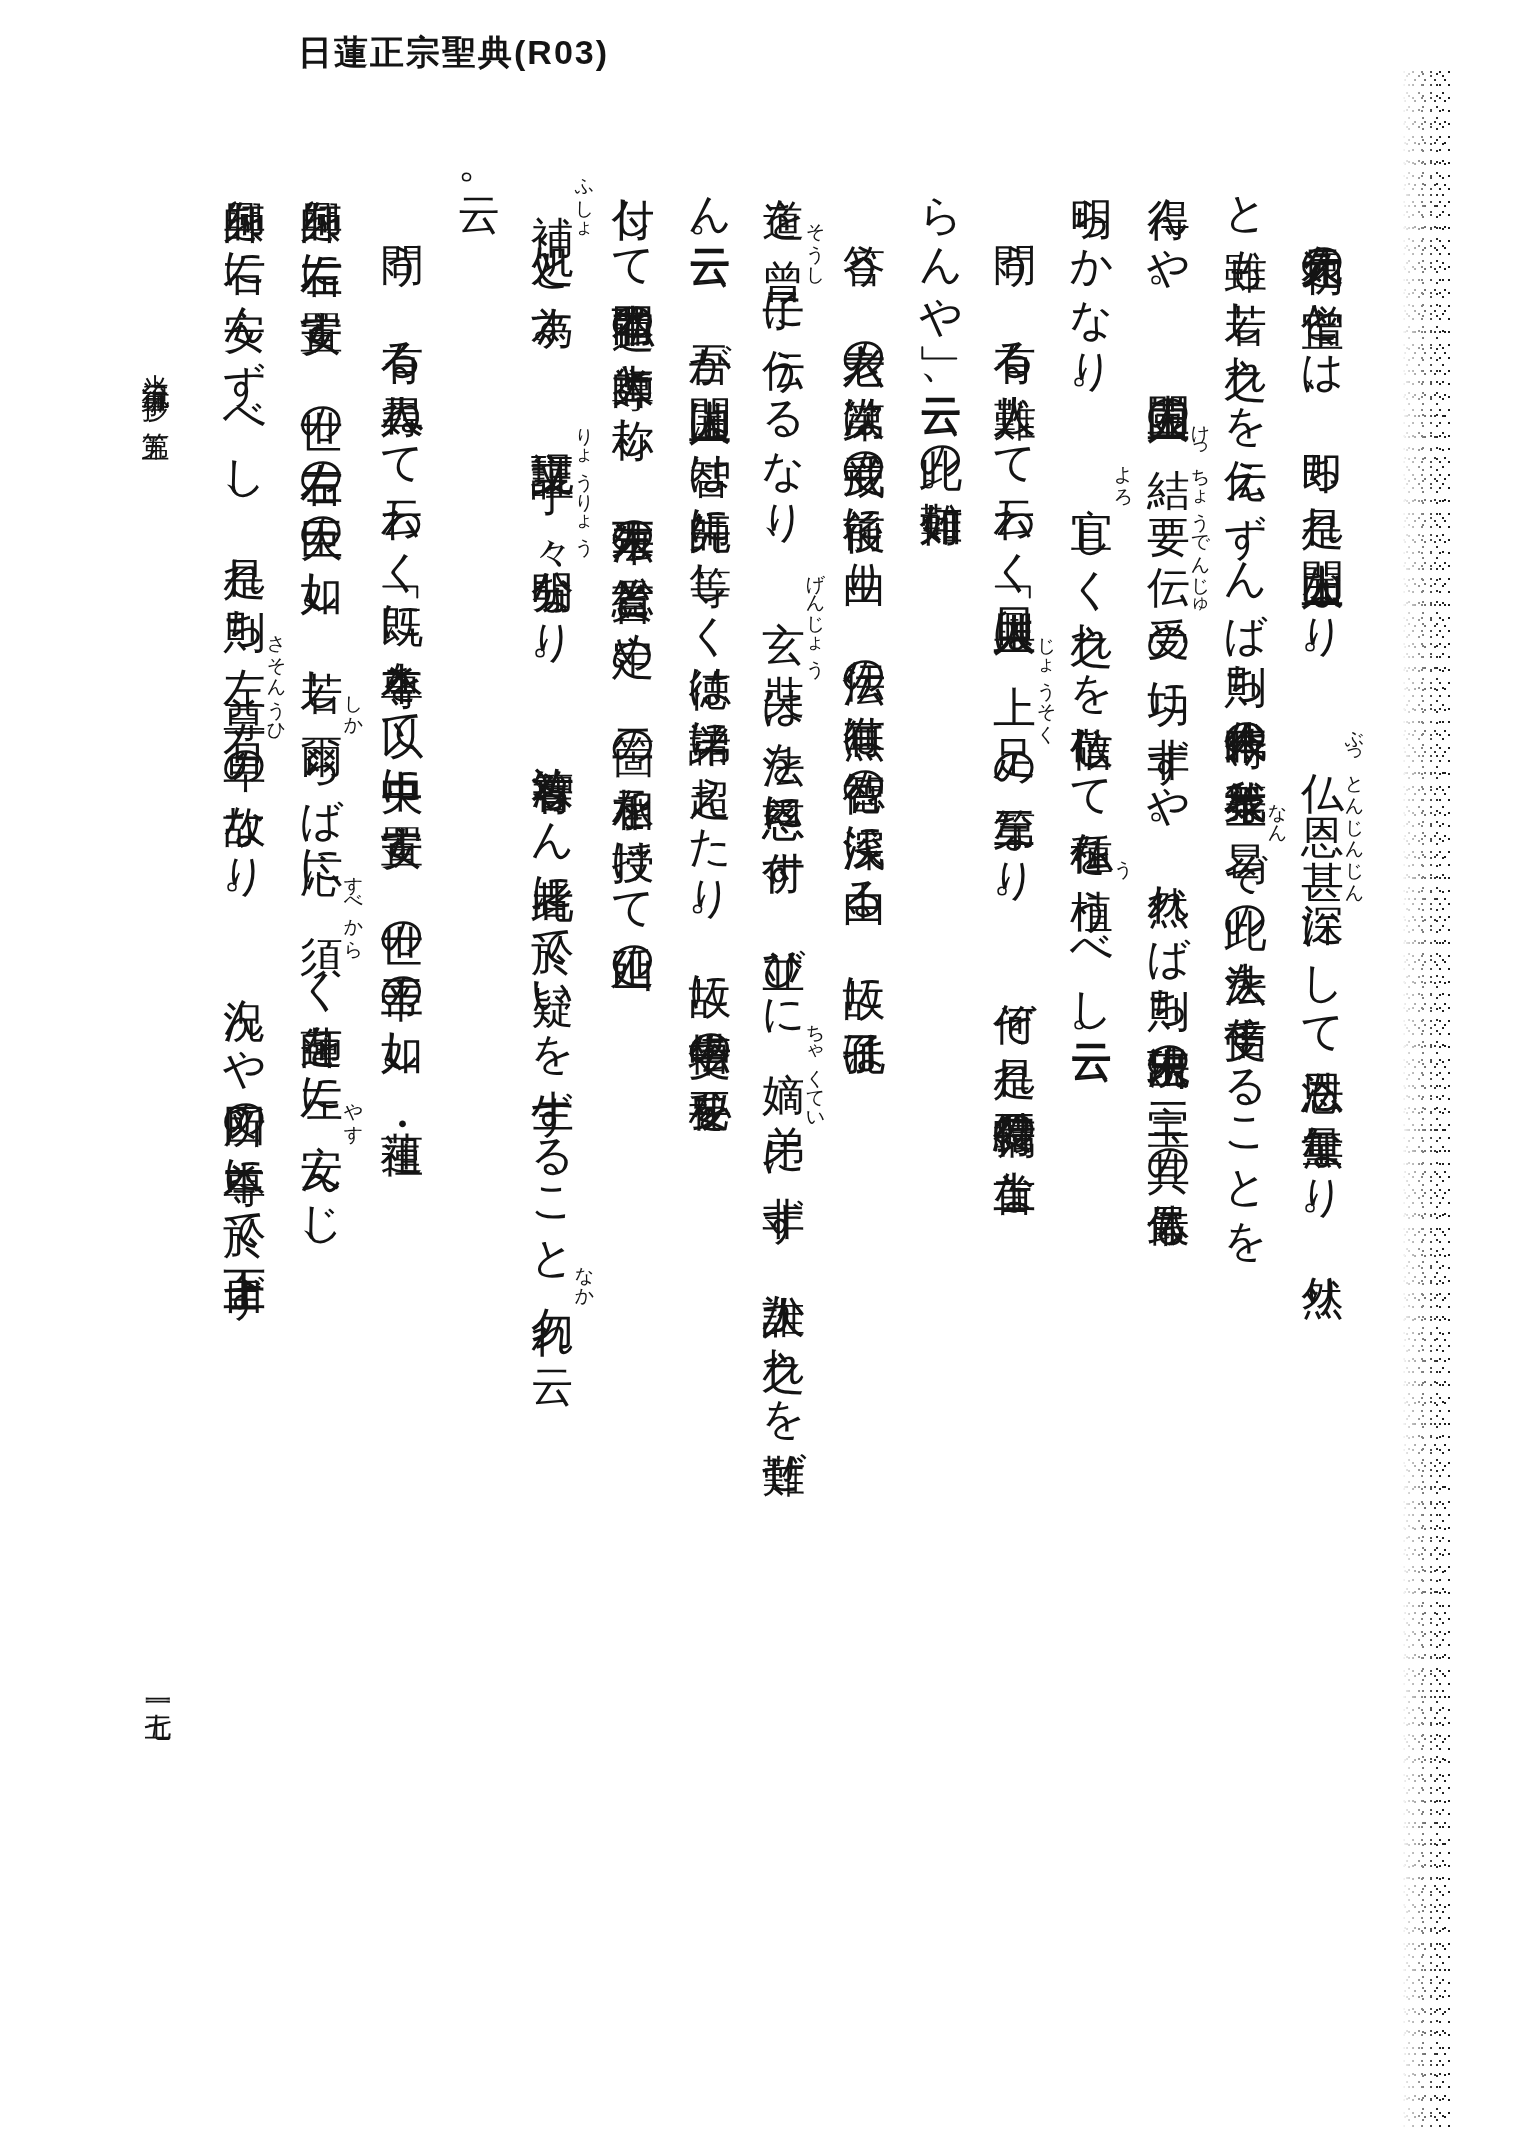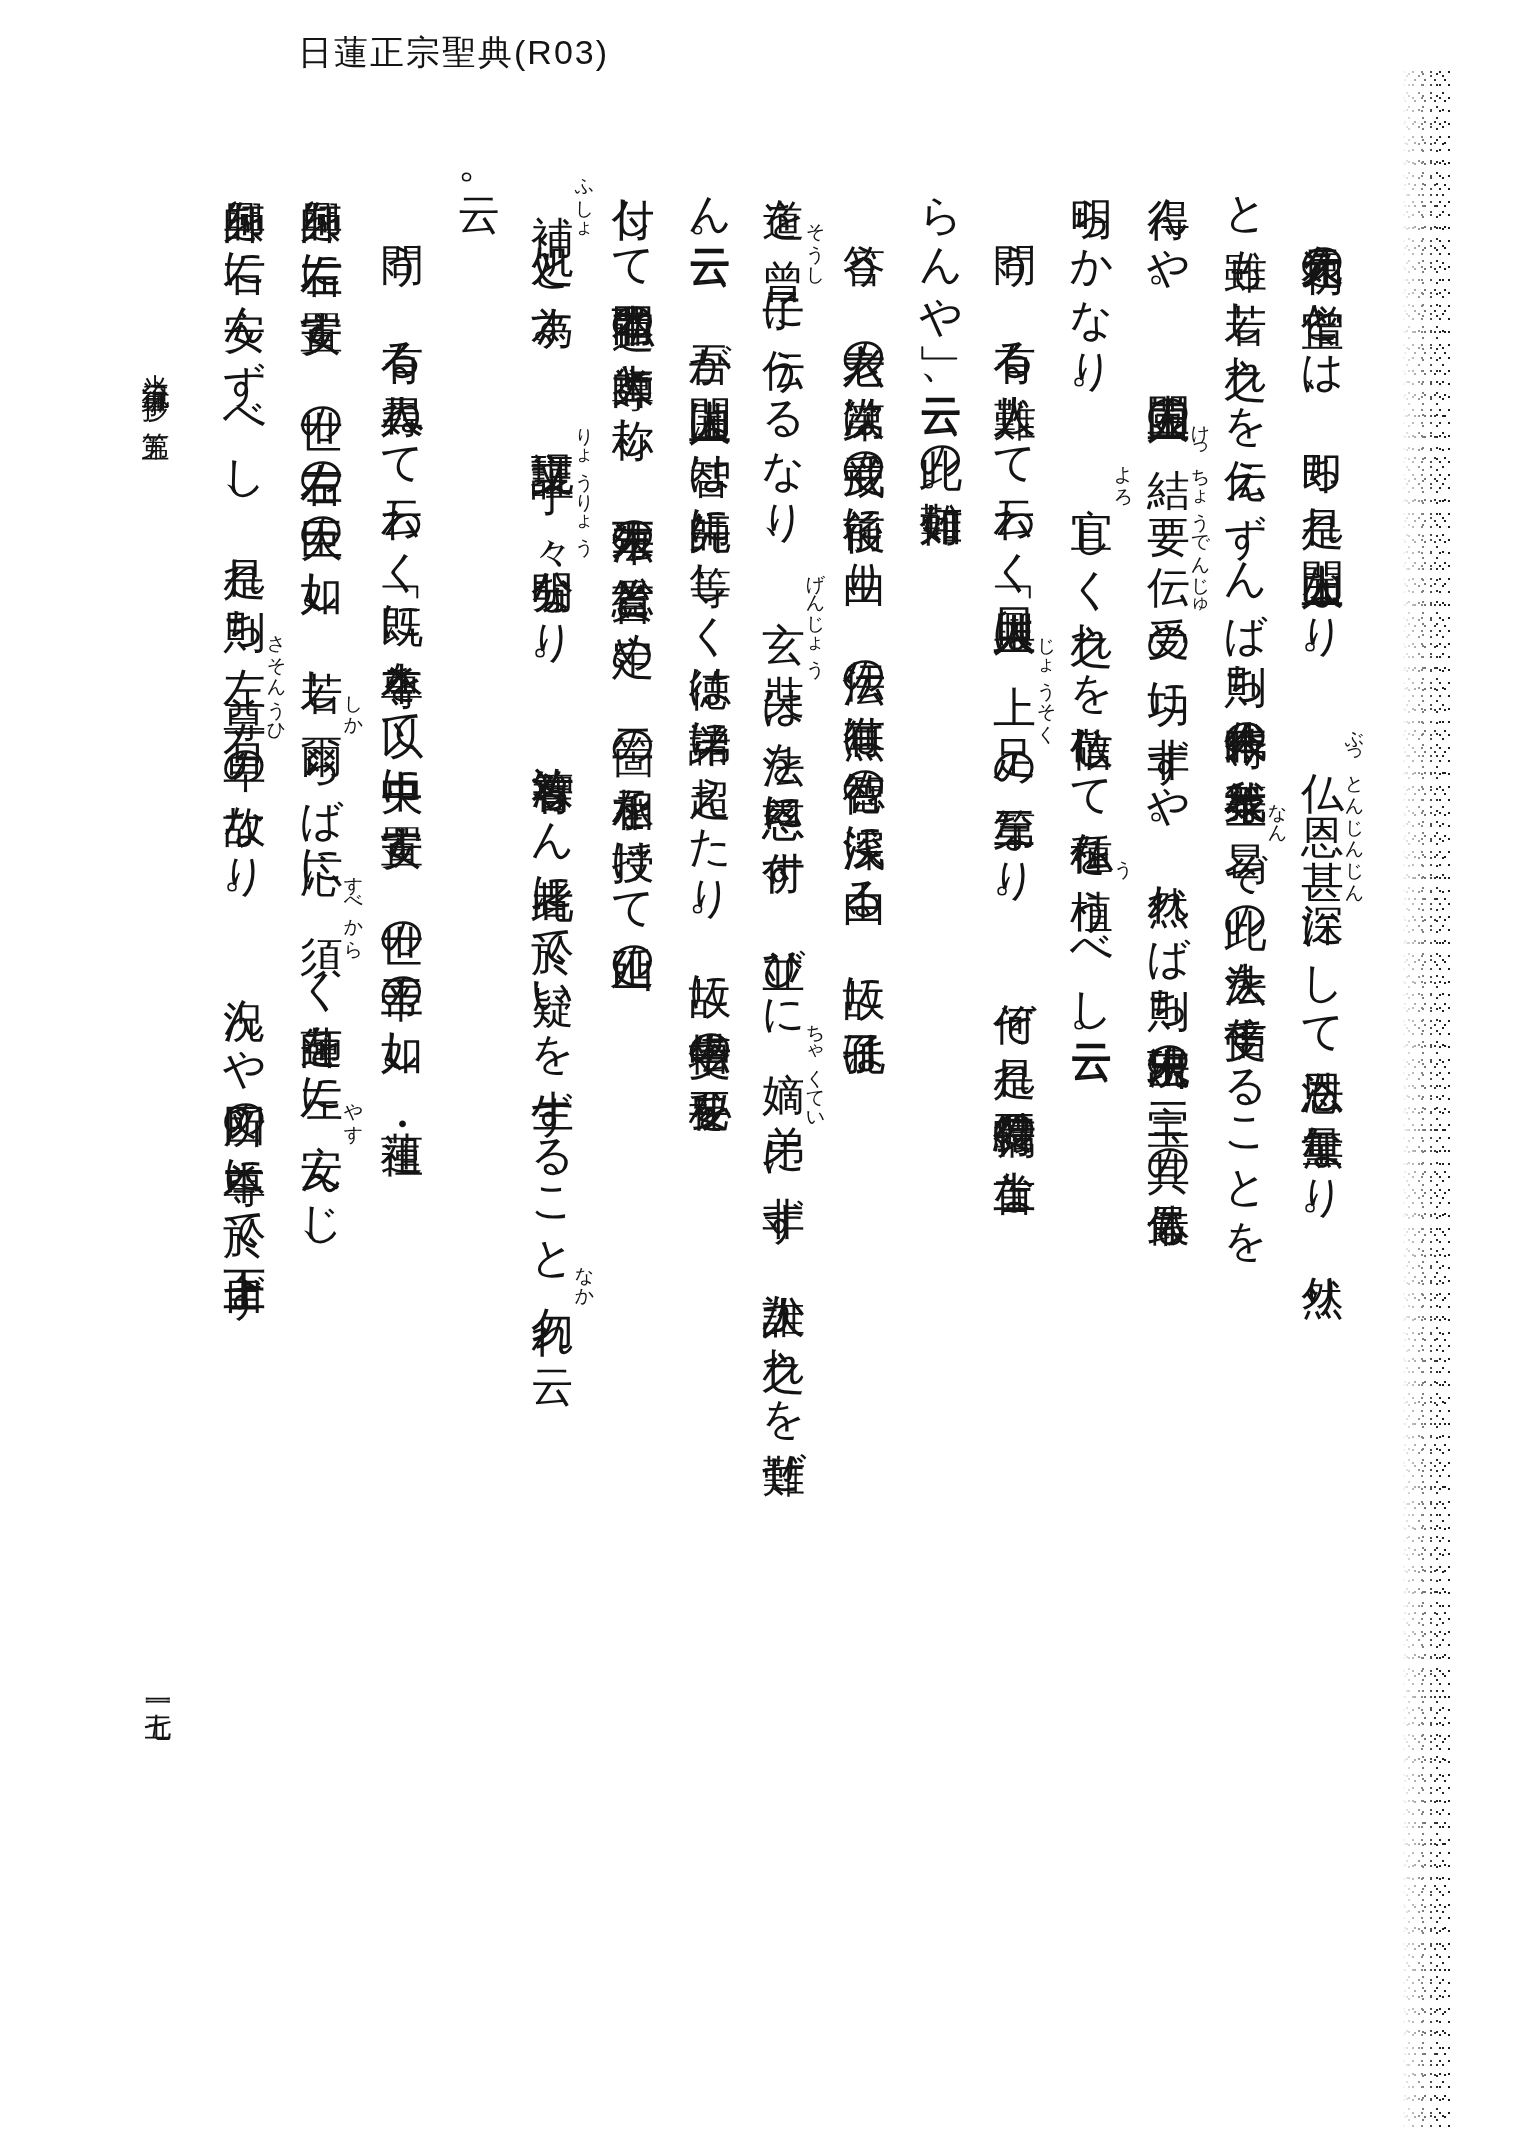--- a/index.html
+++ b/index.html
@@ -4,21 +4,21 @@
 <style>
   html,body{margin:0;padding:0;}
   body{
     width:1516px;height:2140px;position:relative;background:#ffffff;
     color:#141414;font-family:"Liberation Serif","DejaVu Serif",serif;
     overflow:hidden;
   }
   .header{
     position:absolute;left:298px;top:30px;
     font-family:"Liberation Sans","DejaVu Sans",sans-serif;
-    font-weight:400;font-size:34px;letter-spacing:2px;white-space:nowrap;
+    font-weight:700;font-size:34px;letter-spacing:2px;white-space:nowrap;
   }
   .margin-label{
     position:absolute;left:136px;top:352px;
     writing-mode:vertical-rl;text-orientation:upright;
     font-size:28px;letter-spacing:5px;font-weight:500;white-space:nowrap;
   }
   .page-number{
     position:absolute;left:140px;top:1686px;
     writing-mode:vertical-rl;text-orientation:upright;
     font-size:27px;letter-spacing:3px;font-weight:500;white-space:nowrap;

